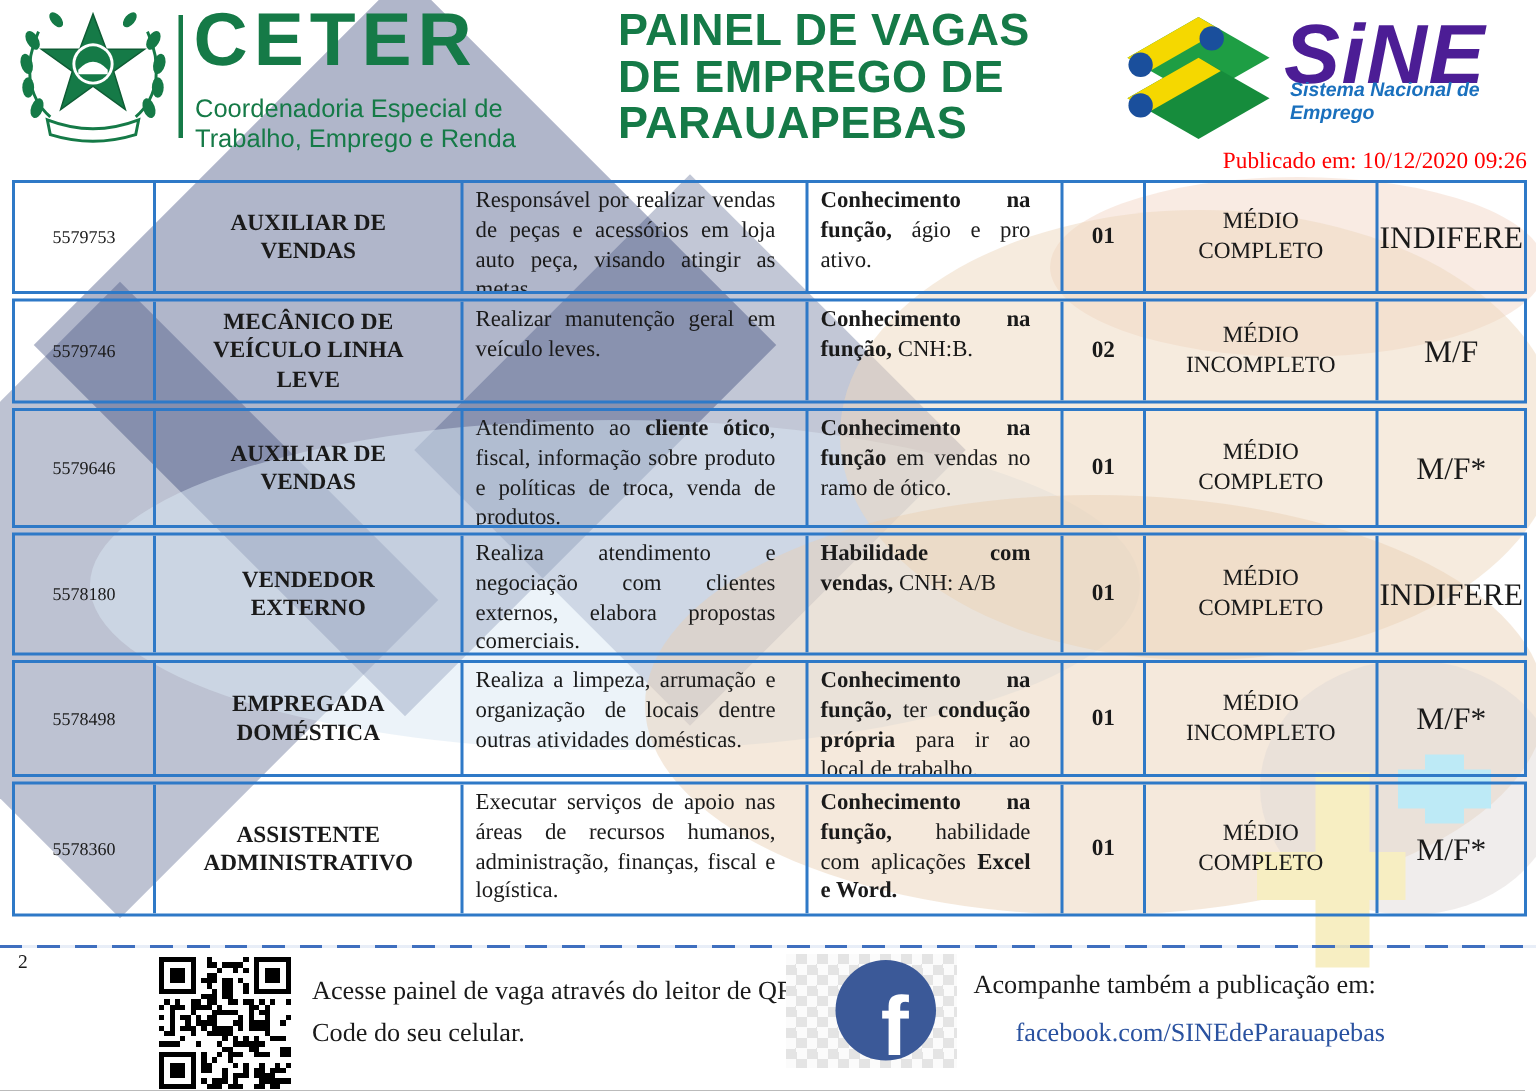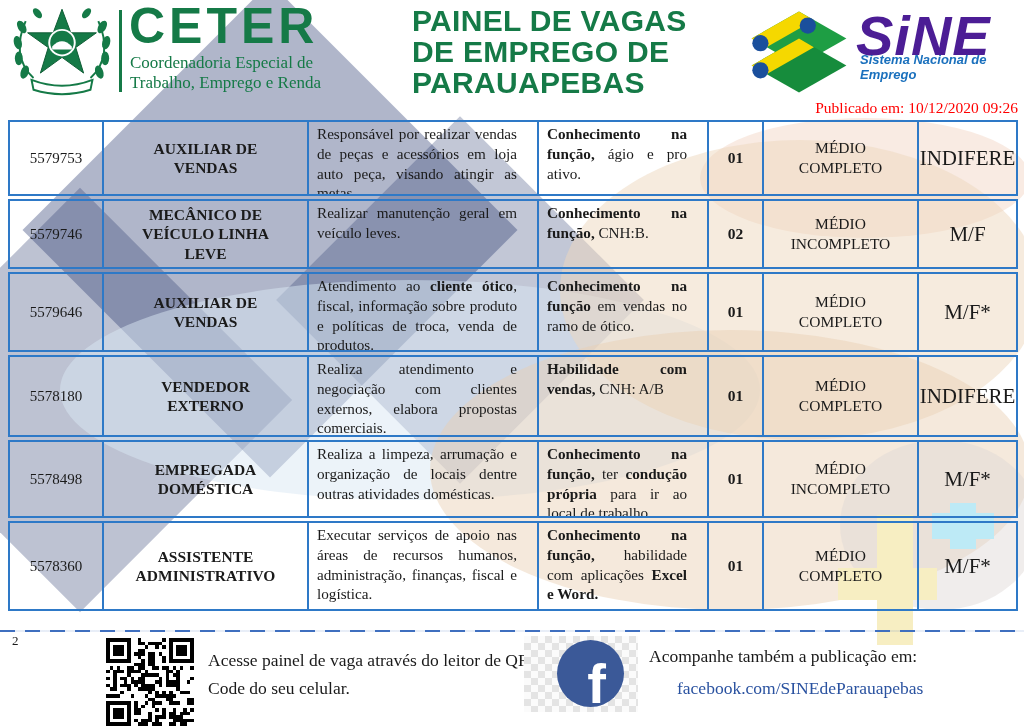--- a/index.html
+++ b/index.html
@@ -4,42 +4,42 @@
 <style>
   html,body{margin:0;padding:0;background:#888;}
   .page{position:relative;width:1024px;height:727px;background:#fff;overflow:hidden;
         font-family:"Liberation Serif","DejaVu Serif",serif;color:#1a1a1a;}
   .layer{position:absolute;inset:0;border-radius:24px;}
   
   .crest{position:absolute;left:8px;top:3px;width:108px;height:94px;}
   .hdr-bar{position:absolute;left:119px;top:10px;width:3px;height:82px;background:#157a47;}
   .ceter{position:absolute;left:129px;top:0px;font-family:"Liberation Sans","DejaVu Sans",sans-serif;
          font-weight:bold;font-size:50px;letter-spacing:4px;color:#157a47;line-height:1.05;}
-  .orgname{position:absolute;left:130px;top:53px;font-family:Liberation Serif, serif;
+  .orgname{position:absolute;left:130px;top:63px;font-family:Liberation Sans, sans-serif;
          font-size:17px;color:#157a47;line-height:1.2;}
   .doc-title{position:absolute;left:412px;top:5px;font-family:"Liberation Sans","DejaVu Sans",sans-serif;
          font-weight:800;font-size:30px;color:#157a47;line-height:1.04;letter-spacing:.3px;}
   .sine-icon{position:absolute;left:748px;top:8px;width:102px;height:88px;}
   .sine-word{position:absolute;left:856px;top:8px;font-family:"Liberation Sans","DejaVu Sans",sans-serif;
          font-weight:bold;font-style:italic;font-size:56px;color:#4c1d95;letter-spacing:1px;line-height:1;}
   .sine-sub{position:absolute;left:860px;top:52px;font-family:"Liberation Sans","DejaVu Sans",sans-serif;
          font-weight:bold;font-style:italic;font-size:13px;color:#1a70bd;}
   .published{position:absolute;right:6px;top:99px;font-size:15.5px;color:#f00;}
   
   .wm{position:absolute;pointer-events:none;}
   .wm-navy{background:#25356b;}
   .wm-rot{transform:rotate(45deg);}
   
   .tablewrap{position:absolute;left:8px;top:120px;width:1010px;}
   .t-row{display:grid;grid-template-columns:92px 205px 230px 170px 55px 155px 1fr;
          border:2px solid #2e79c7;margin-bottom:3px;box-sizing:border-box;overflow:hidden;}
   .t-row>div{border-left:2px solid #2e79c7;box-sizing:border-box;overflow:hidden;}
   .t-row>div:first-child{border-left:none;}
   .c-id,.c-count,.c-edu,.c-gender,.c-title{display:flex;align-items:center;justify-content:center;text-align:center;}
-  .c-id{font-size:15px;}
+  .c-id{font-size:12px;}
   .c-title{font-weight:bold;font-size:15.5px;line-height:1.25;}
   .c-title span{display:inline-block;max-width:160px;}
   .c-desc,.c-req{font-size:15.2px;line-height:1.3;padding:2px 20px 2px 8px;text-align:justify;}
   .c-req b,.c-desc b{font-weight:bold;}
   .c-count{font-weight:bold;font-size:15.5px;}
   .c-edu{font-size:15.5px;line-height:1.3;}
   .c-edu span{display:inline-block;max-width:110px;}
   .c-gender{font-size:21px;}
   
   .foot-line{position:absolute;left:0;top:630px;width:1024px;height:2px;

